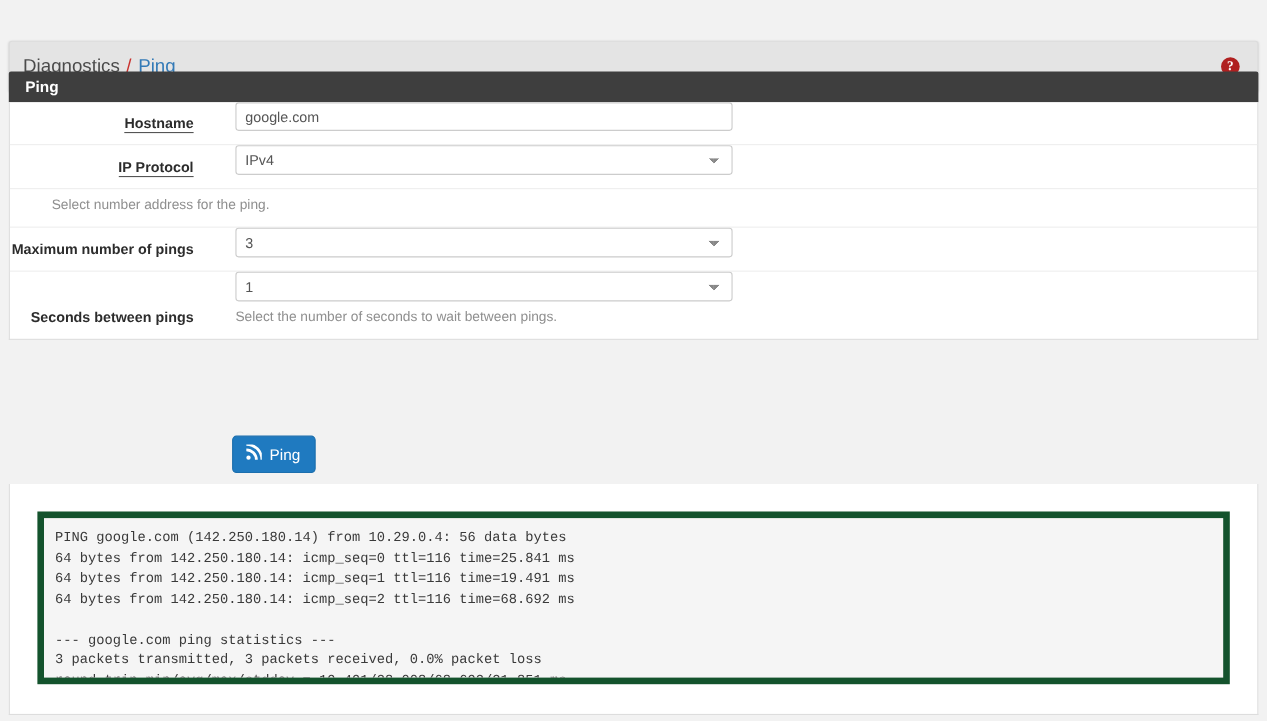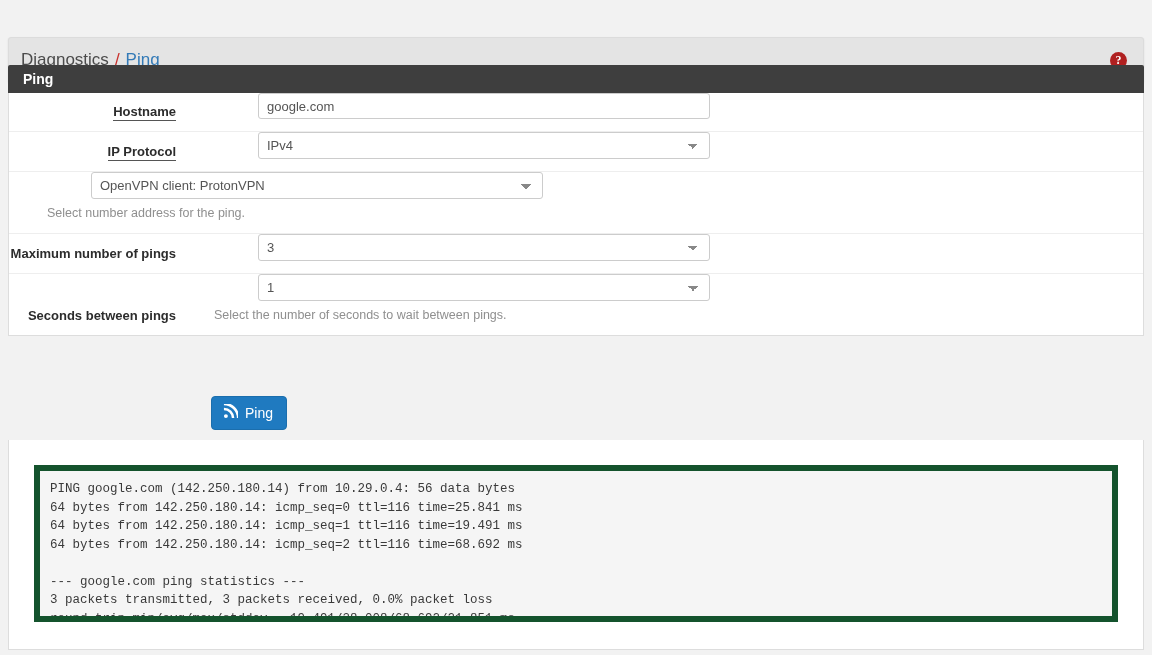--- a/index.html
+++ b/index.html
@@ -134,21 +134,20 @@
     height: 26px;
     box-sizing: border-box;
     border: 1px solid #cccccc;
     border-radius: 3px;
     background: #ffffff;
     font-family: "Liberation Sans", sans-serif;
     font-size: 13px;
     color: #555555;
     padding: 2px 8px;
     outline: none;
-    margin-left: 44px;
   }
   select.select-input {
     height: 27px;
     appearance: none;
     -webkit-appearance: none;
     -moz-appearance: none;
     padding-right: 24px;
     background-image:
       linear-gradient(45deg, transparent 50%, #888 50%),
       linear-gradient(135deg, #888 50%, transparent 50%);
@@ -247,23 +246,20 @@
       </div>
       <div class="form-control-col">
         <select class="select-input">
           <option>IPv4</option>
         </select>
       </div>
     </div>
 
     <div class="form-row">
       <div class="form-control-col">
-        <select class="select-input">
-          <option>OpenVPN client: ProtonVPN</option>
-        </select>
         <div class="help-block">Select number address for the ping.</div>
       </div>
     </div>
 
     <div class="form-row">
       <div class="form-label">
         <span>Maximum number of pings</span>
       </div>
       <div class="form-control-col">
         <select class="select-input">

